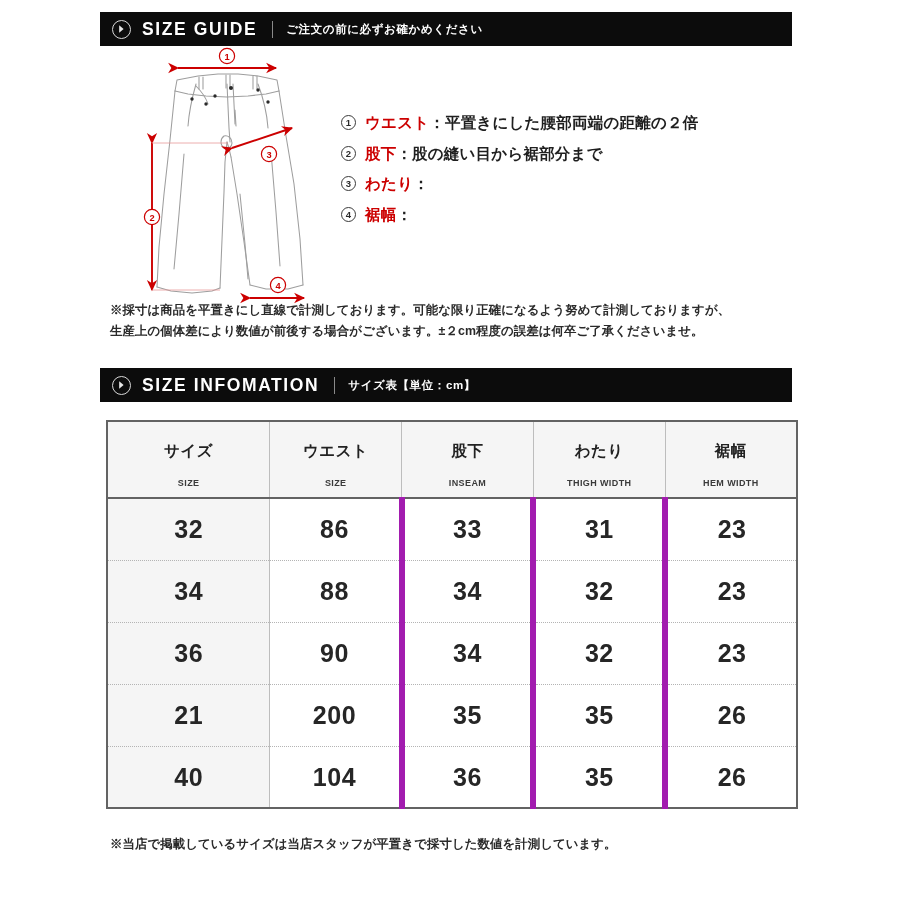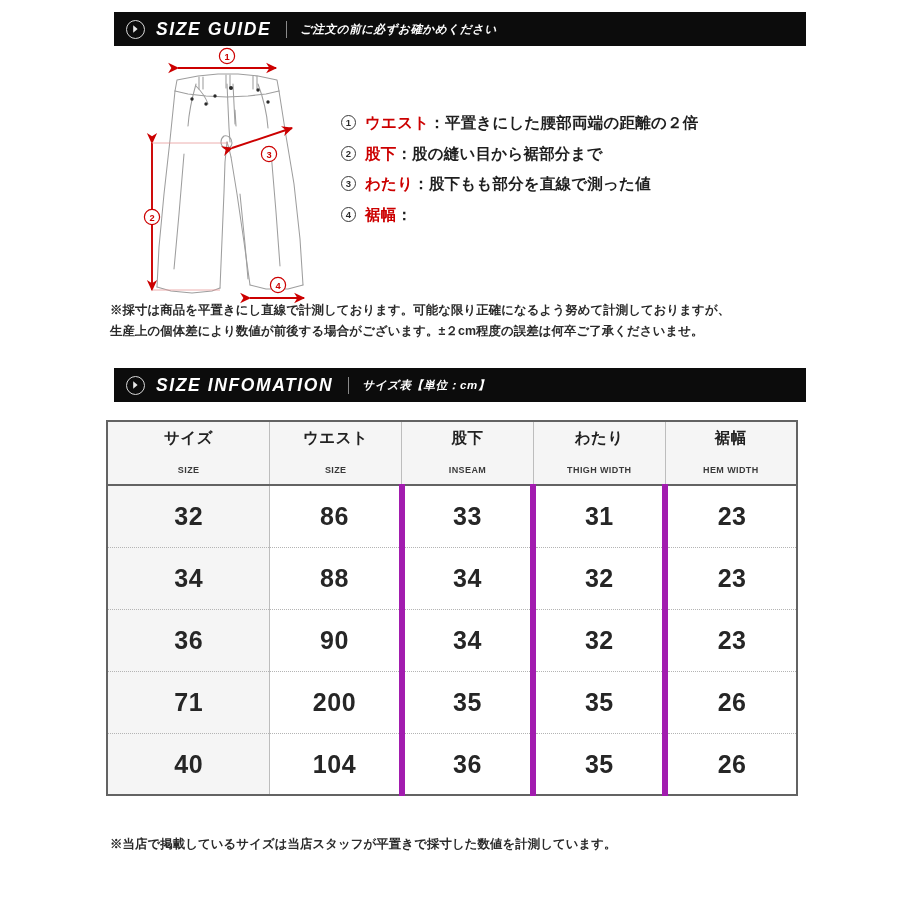--- a/index.html
+++ b/index.html
@@ -12,28 +12,27 @@
     color: #222222;
     overflow: hidden;
     position: relative;
   }
 
   .page { position: relative; width: 900px; height: 900px; }
 
   
   .section-bar {
     position: absolute;
-    left: 114px;
+    left: 100px;
     width: 692px;
     height: 34px;
     background: #0c0c0c;
     display: flex;
     align-items: center;
     padding-left: 12px;
-    font-style: italic;
   }
   .bar-icon {
     width: 19px; height: 19px;
     border: 1.6px solid #d8d8d8;
     border-radius: 50%;
     display: flex; align-items: center; justify-content: center;
     flex: 0 0 auto;
     margin-right: 11px;
   }
   .bar-icon svg { display: block; }
@@ -148,21 +147,21 @@
     table-layout: fixed;
     background: #ffffff;
   }
   .size-table col.c-size { width: 23.6%; }
   .size-table col.c-d    { width: 19.1%; }
 
   .size-table thead th {
     background: #f5f5f5;
     border-bottom: 2.5px solid #636363;
     border-right: 1px solid #bdbdbd;
-    padding: 7px 0 9px 0;
+    padding: 20px 0 9px 0;
     text-align: center;
     vertical-align: middle;
   }
   .size-table thead th:last-child { border-right: none; }
   .th-jp {
     display: block;
     font-size: 15.5px;
     font-weight: bold;
     color: #222222;
     line-height: 1.18;
@@ -309,21 +308,20 @@
     <div class="legend-row">
       <span class="legend-num">2</span>
       <span class="legend-key">股下</span>
       <span class="legend-val">：</span>
       <span class="legend-val">股の縫い目から裾部分まで</span>
     </div>
     <div class="legend-row">
       <span class="legend-num">3</span>
       <span class="legend-key">わたり</span>
       <span class="legend-val">：</span>
-      <span class="legend-val">股下もも部分を直線で測った値</span>
     </div>
     <div class="legend-row">
       <span class="legend-num">4</span>
       <span class="legend-key">裾幅</span>
       <span class="legend-val">：</span>
     </div>
   </div>
 
   <div class="note-top">
     <div>※採寸は商品を平置きにし直線で計測しております。可能な限り正確になるよう努めて計測しておりますが、</div>
@@ -389,21 +387,21 @@
         <td>23</td>
       </tr>
       <tr>
         <td class="col-size">36</td>
         <td>90</td>
         <td>34</td>
         <td>32</td>
         <td>23</td>
       </tr>
       <tr>
-        <td class="col-size">71</td>
+        <td class="col-size">21</td>
         <td>200</td>
         <td>35</td>
         <td>35</td>
         <td>26</td>
       </tr>
       <tr>
         <td class="col-size">40</td>
         <td>104</td>
         <td>36</td>
         <td>35</td>

